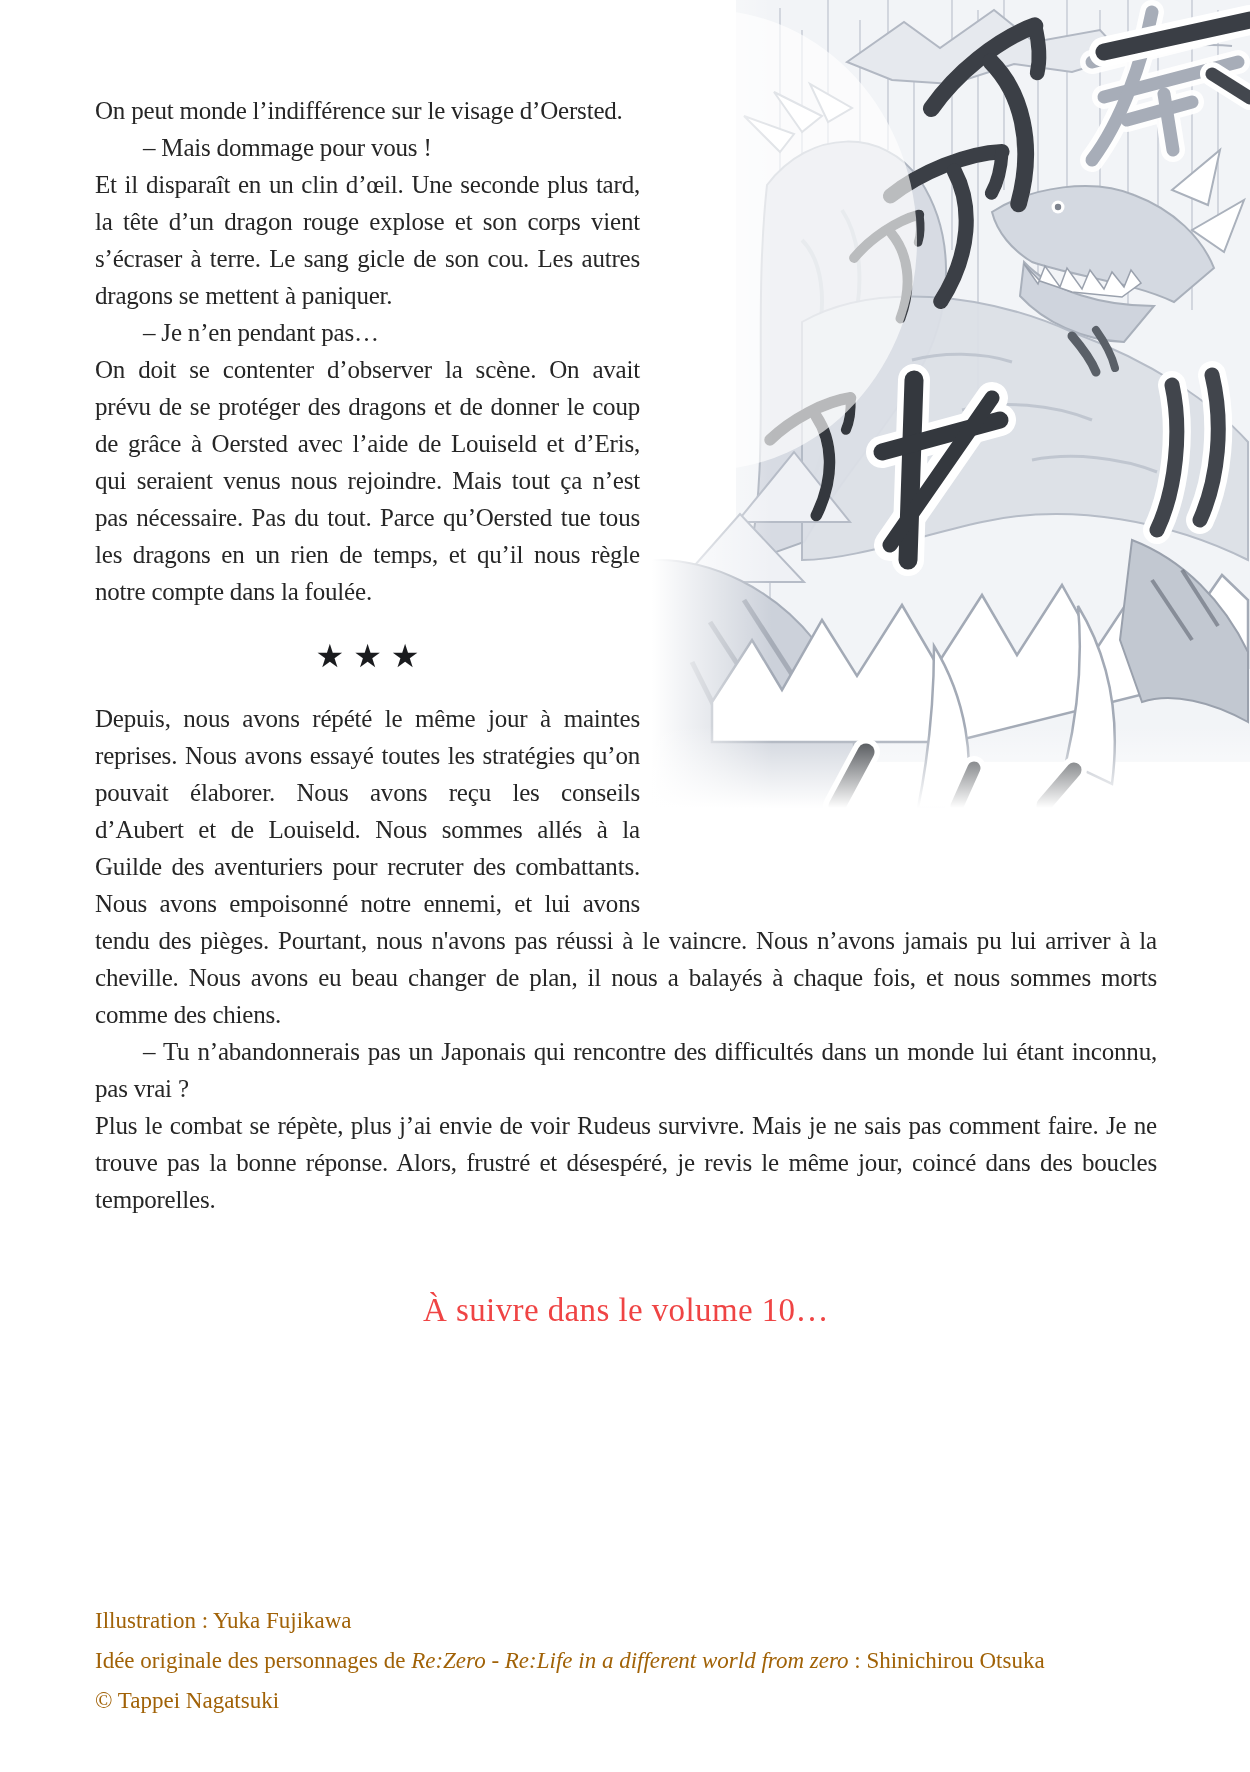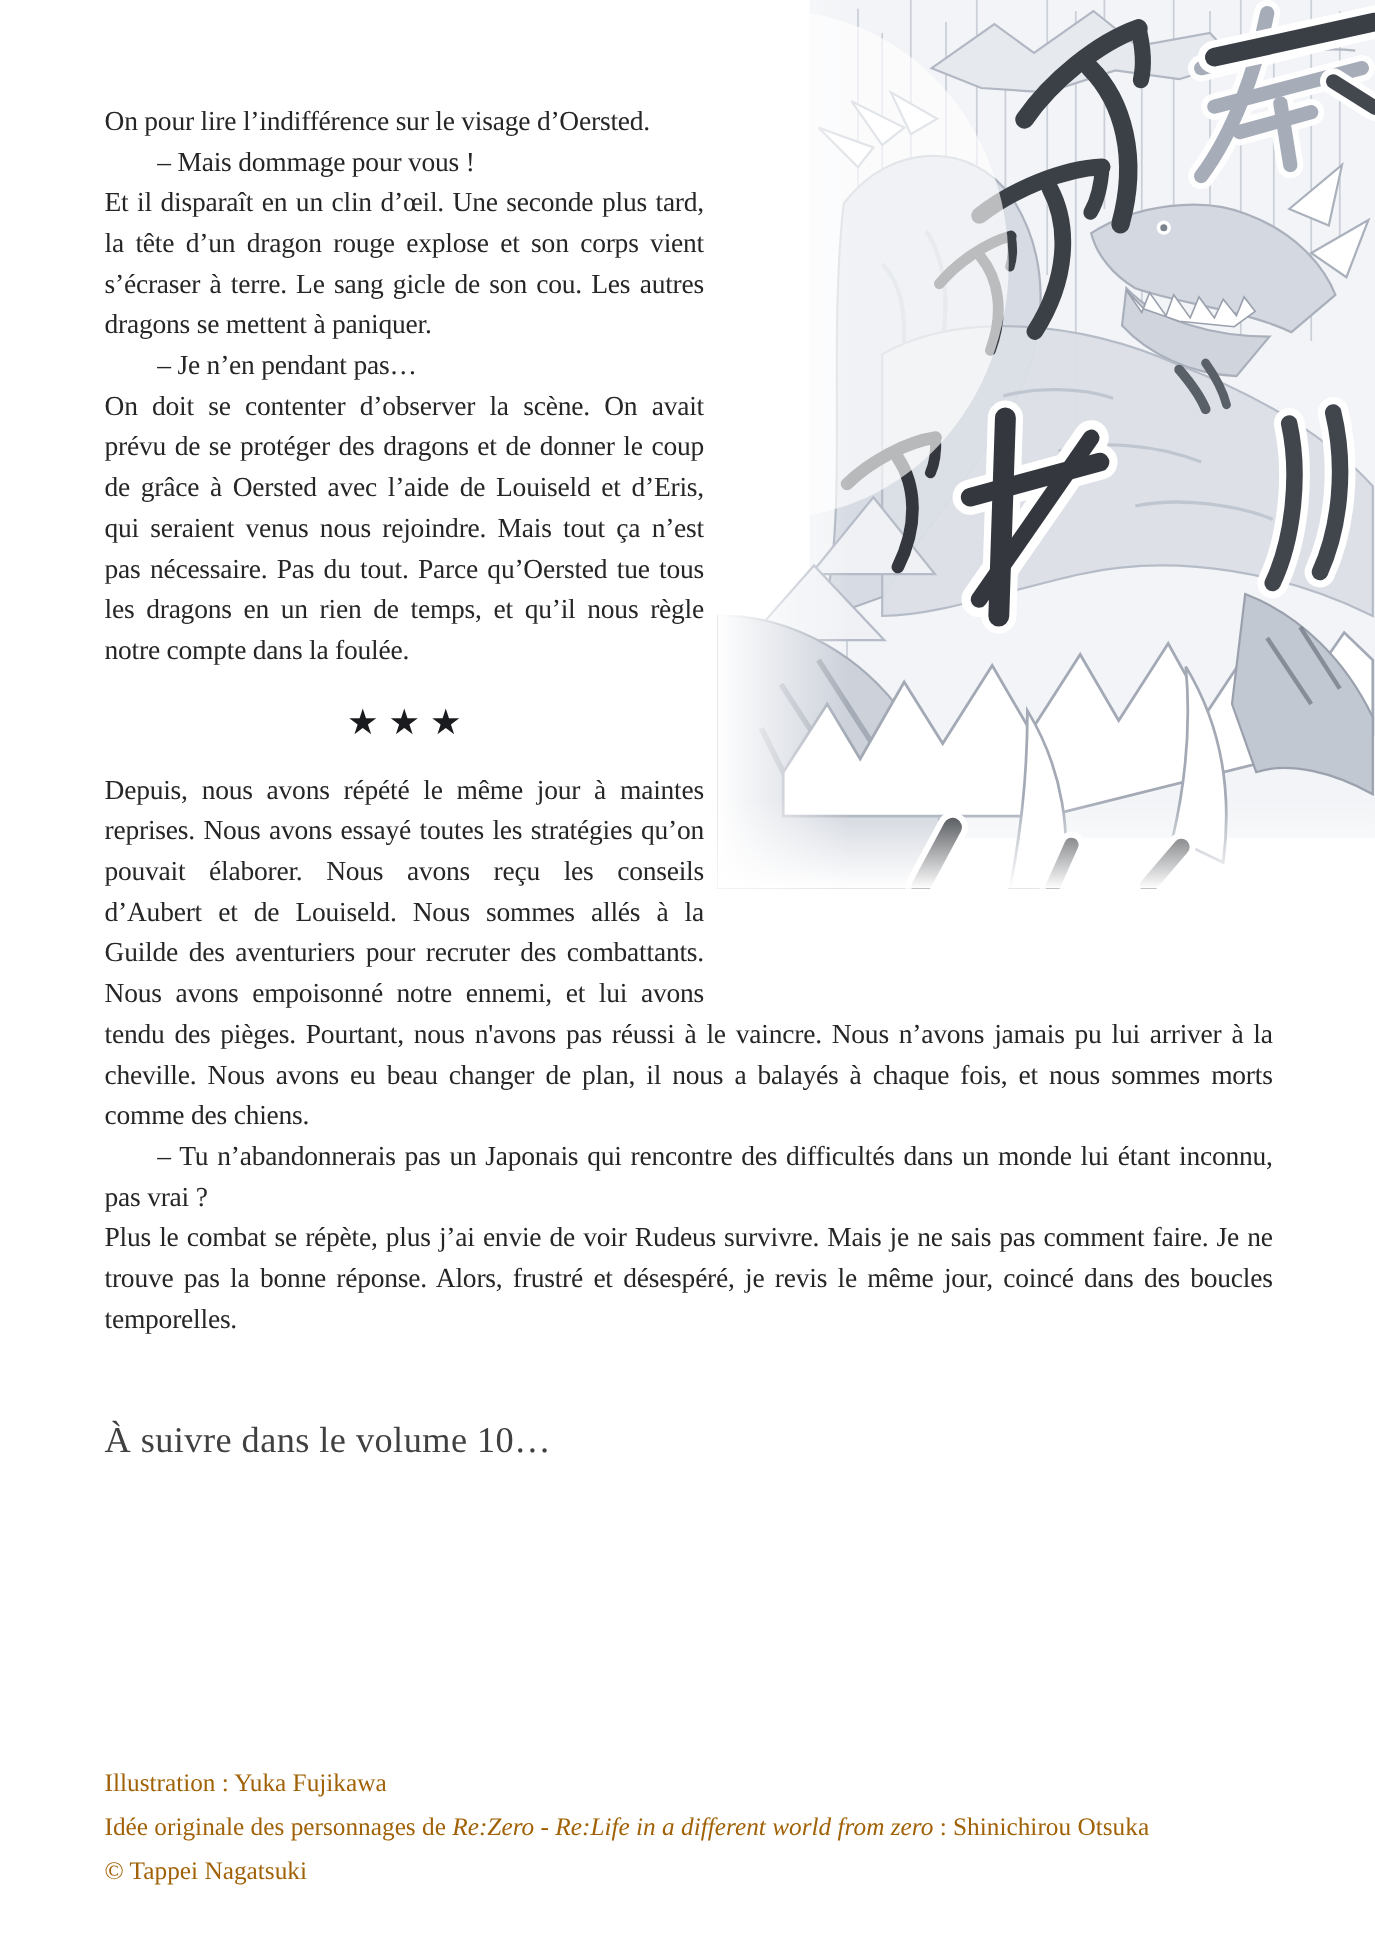--- a/index.html
+++ b/index.html
@@ -14,22 +14,22 @@
   }
   .art-spacer{float:right;width:517px;height:813px;}
   .para{margin:0;text-align:justify;}
   .para.one-line{text-align:left;white-space:nowrap;}
   .dialogue{text-indent:48px;}
   .stars{
     margin:26px 0 24px;line-height:40px;text-align:center;
     font-size:32px;letter-spacing:9px;color:#1a1b1e;text-indent:9px;
   }
   .continue{
-    clear:both;text-align:left;font-size:33px;letter-spacing:0.4px;
-    margin-top:74px;color:#404040;
+    clear:both;text-align:center;font-size:33px;letter-spacing:0.4px;
+    margin-top:74px;color:#ef4444;
   }
   .credits{
     position:absolute;left:95px;top:1601px;z-index:2;
     font-size:23px;line-height:40px;color:#a16207;letter-spacing:0;
   }
   .credits .t{font-style:italic;}
   .illustration{
     position:absolute;left:652px;top:0;width:598px;height:808px;z-index:1;
   }
   .illustration svg{display:block;width:598px;height:808px;}
@@ -247,21 +247,21 @@
 
       <rect x="0" y="0" width="120" height="808" fill="url(#fadeL)"></rect>
       <ellipse cx="55" cy="240" rx="210" ry="230" fill="#ffffff" opacity="0.65"></ellipse>
       <rect x="0" y="726" width="598" height="82" fill="url(#fadeB)"></rect>
     </svg>
   </div>
 
   <div class="content">
     <div class="art-spacer"></div>
 
-    <p class="para one-line">On pour lire l’indifférence sur le visage d’Oersted.</p>
+    <p class="para one-line">On peut monde l’indifférence sur le visage d’Oersted.</p>
     <p class="para one-line dialogue">– Mais dommage pour vous !</p>
     <p class="para">Et il disparaît en un clin d’œil. Une seconde plus tard, la tête d’un dragon rouge explose et son corps vient s’écraser à terre. Le sang gicle de son cou. Les autres dragons se mettent à paniquer.</p>
     <p class="para one-line dialogue">– Je n’en pendant pas…</p>
     <p class="para">On doit se contenter d’observer la scène. On avait prévu de se protéger des dragons et de donner le coup de grâce à Oersted avec l’aide de Louiseld et d’Eris, qui seraient venus nous rejoindre. Mais tout ça n’est pas nécessaire. Pas du tout. Parce qu’Oersted tue tous les dragons en un rien de temps, et qu’il nous règle notre compte dans la foulée.</p>
 
     <div class="stars">★★★</div>
 
     <p class="para">Depuis, nous avons répété le même jour à maintes reprises. Nous avons essayé toutes les stratégies qu’on pouvait élaborer. Nous avons reçu les conseils d’Aubert et de Louiseld. Nous sommes allés à la Guilde des aventuriers pour recruter des combattants. Nous avons empoisonné notre ennemi, et lui avons tendu des pièges. Pourtant, nous n'avons pas réussi à le vaincre. Nous n’avons jamais pu lui arriver à la cheville. Nous avons eu beau changer de plan, il nous a balayés à chaque fois, et nous sommes morts comme des chiens.</p>
     <p class="para dialogue">– Tu n’abandonnerais pas un Japonais qui rencontre des difficultés dans un monde lui étant inconnu, pas vrai ?</p>
     <p class="para">Plus le combat se répète, plus j’ai envie de voir Rudeus survivre. Mais je ne sais pas comment faire. Je ne trouve pas la bonne réponse. Alors, frustré et désespéré, je revis le même jour, coincé dans des boucles temporelles.</p>

